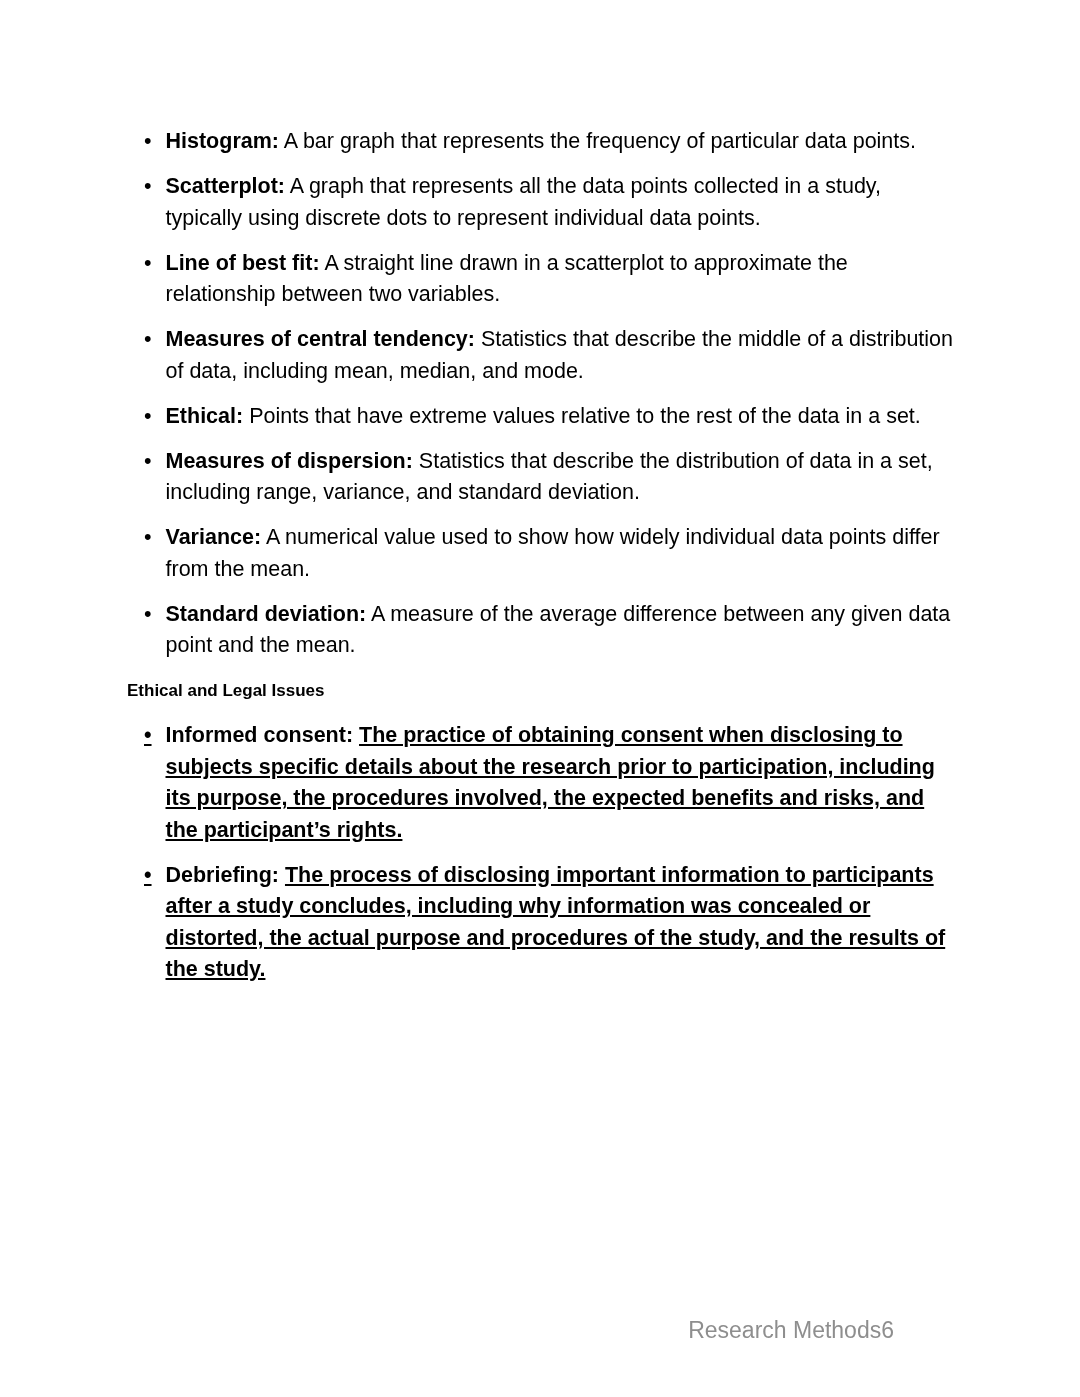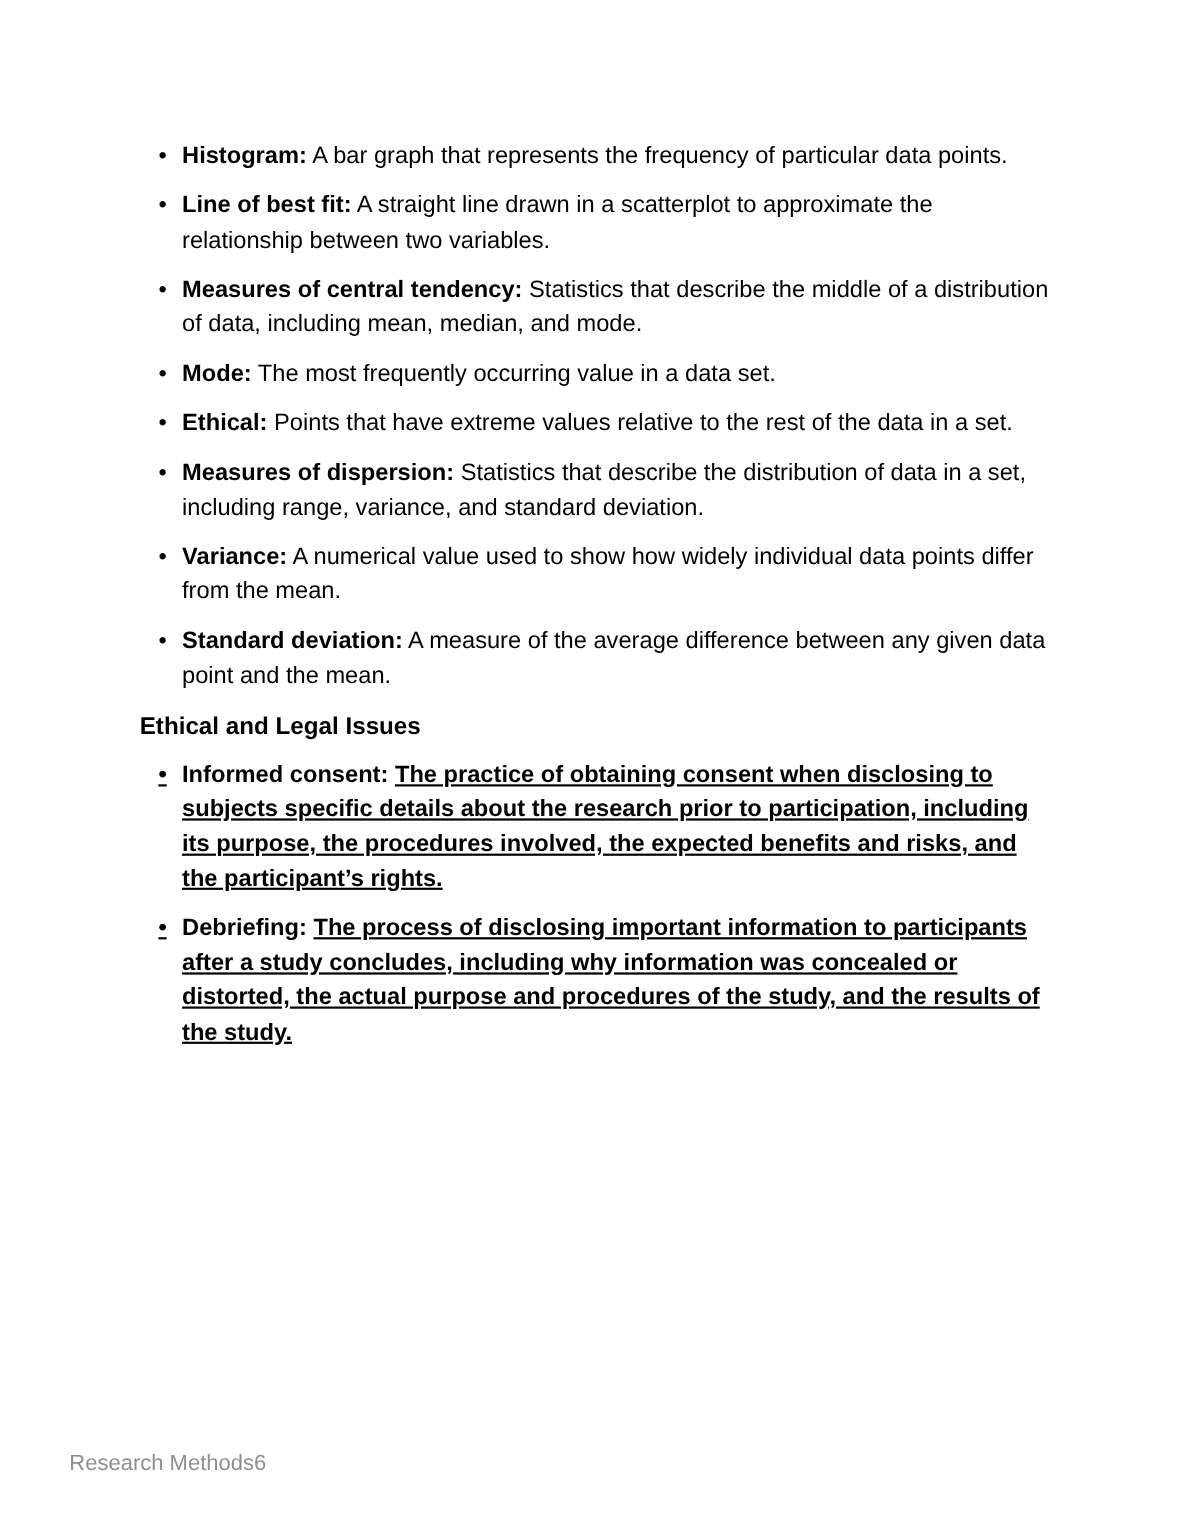--- a/index.html
+++ b/index.html
@@ -38,61 +38,61 @@
     left: 17px;
     top: 0;
   }
 
   .term { font-weight: bold; }
 
   .bold-list .def,
   .bold-list li::before { font-weight: bold; text-decoration: underline; }
 
   .section-heading {
-    font-size: 22px;
+    font-size: 17px;
     line-height: 31.5px;
     font-weight: bold;
     margin: 0 0 13.5px 0;
   }
 
   .page-footer {
     position: absolute;
     left: 63px;
     right: 62px;
     top: 1319px;
     display: flex;
-    justify-content: flex-start;
+    justify-content: flex-end;
     align-items: baseline;
-    font-size: 20px;
+    font-size: 23px;
     line-height: 22px;
     color: var(--footer-text, #8e8e8e);
   }
 </style>
 </head>
 <body>
 
 <div class="page">
   <main class="content">
 
     <ul class="term-list">
       <li>
         <span class="term">Histogram:</span>
         <span class="def">A bar graph that represents the frequency of particular data points.</span>
       </li>
       <li>
+        <span class="term">Scatterplot:</span>
+        <span class="def">A graph that represents all the data points collected in a study, typically using discrete dots to represent individual data points.</span>
+      </li>
+      <li>
         <span class="term">Line of best fit:</span>
         <span class="def">A straight line drawn in a scatterplot to approximate the relationship between two variables.</span>
       </li>
       <li>
         <span class="term">Measures of central tendency:</span>
         <span class="def">Statistics that describe the middle of a distribution of data, including mean, median, and mode.</span>
-      </li>
-      <li>
-        <span class="term">Mode:</span>
-        <span class="def">The most frequently occurring value in a data set.</span>
       </li>
       <li>
         <span class="term">Ethical:</span>
         <span class="def">Points that have extreme values relative to the rest of the data in a set.</span>
       </li>
       <li>
         <span class="term">Measures of dispersion:</span>
         <span class="def">Statistics that describe the distribution of data in a set, including range, variance, and standard deviation.</span>
       </li>
       <li>

